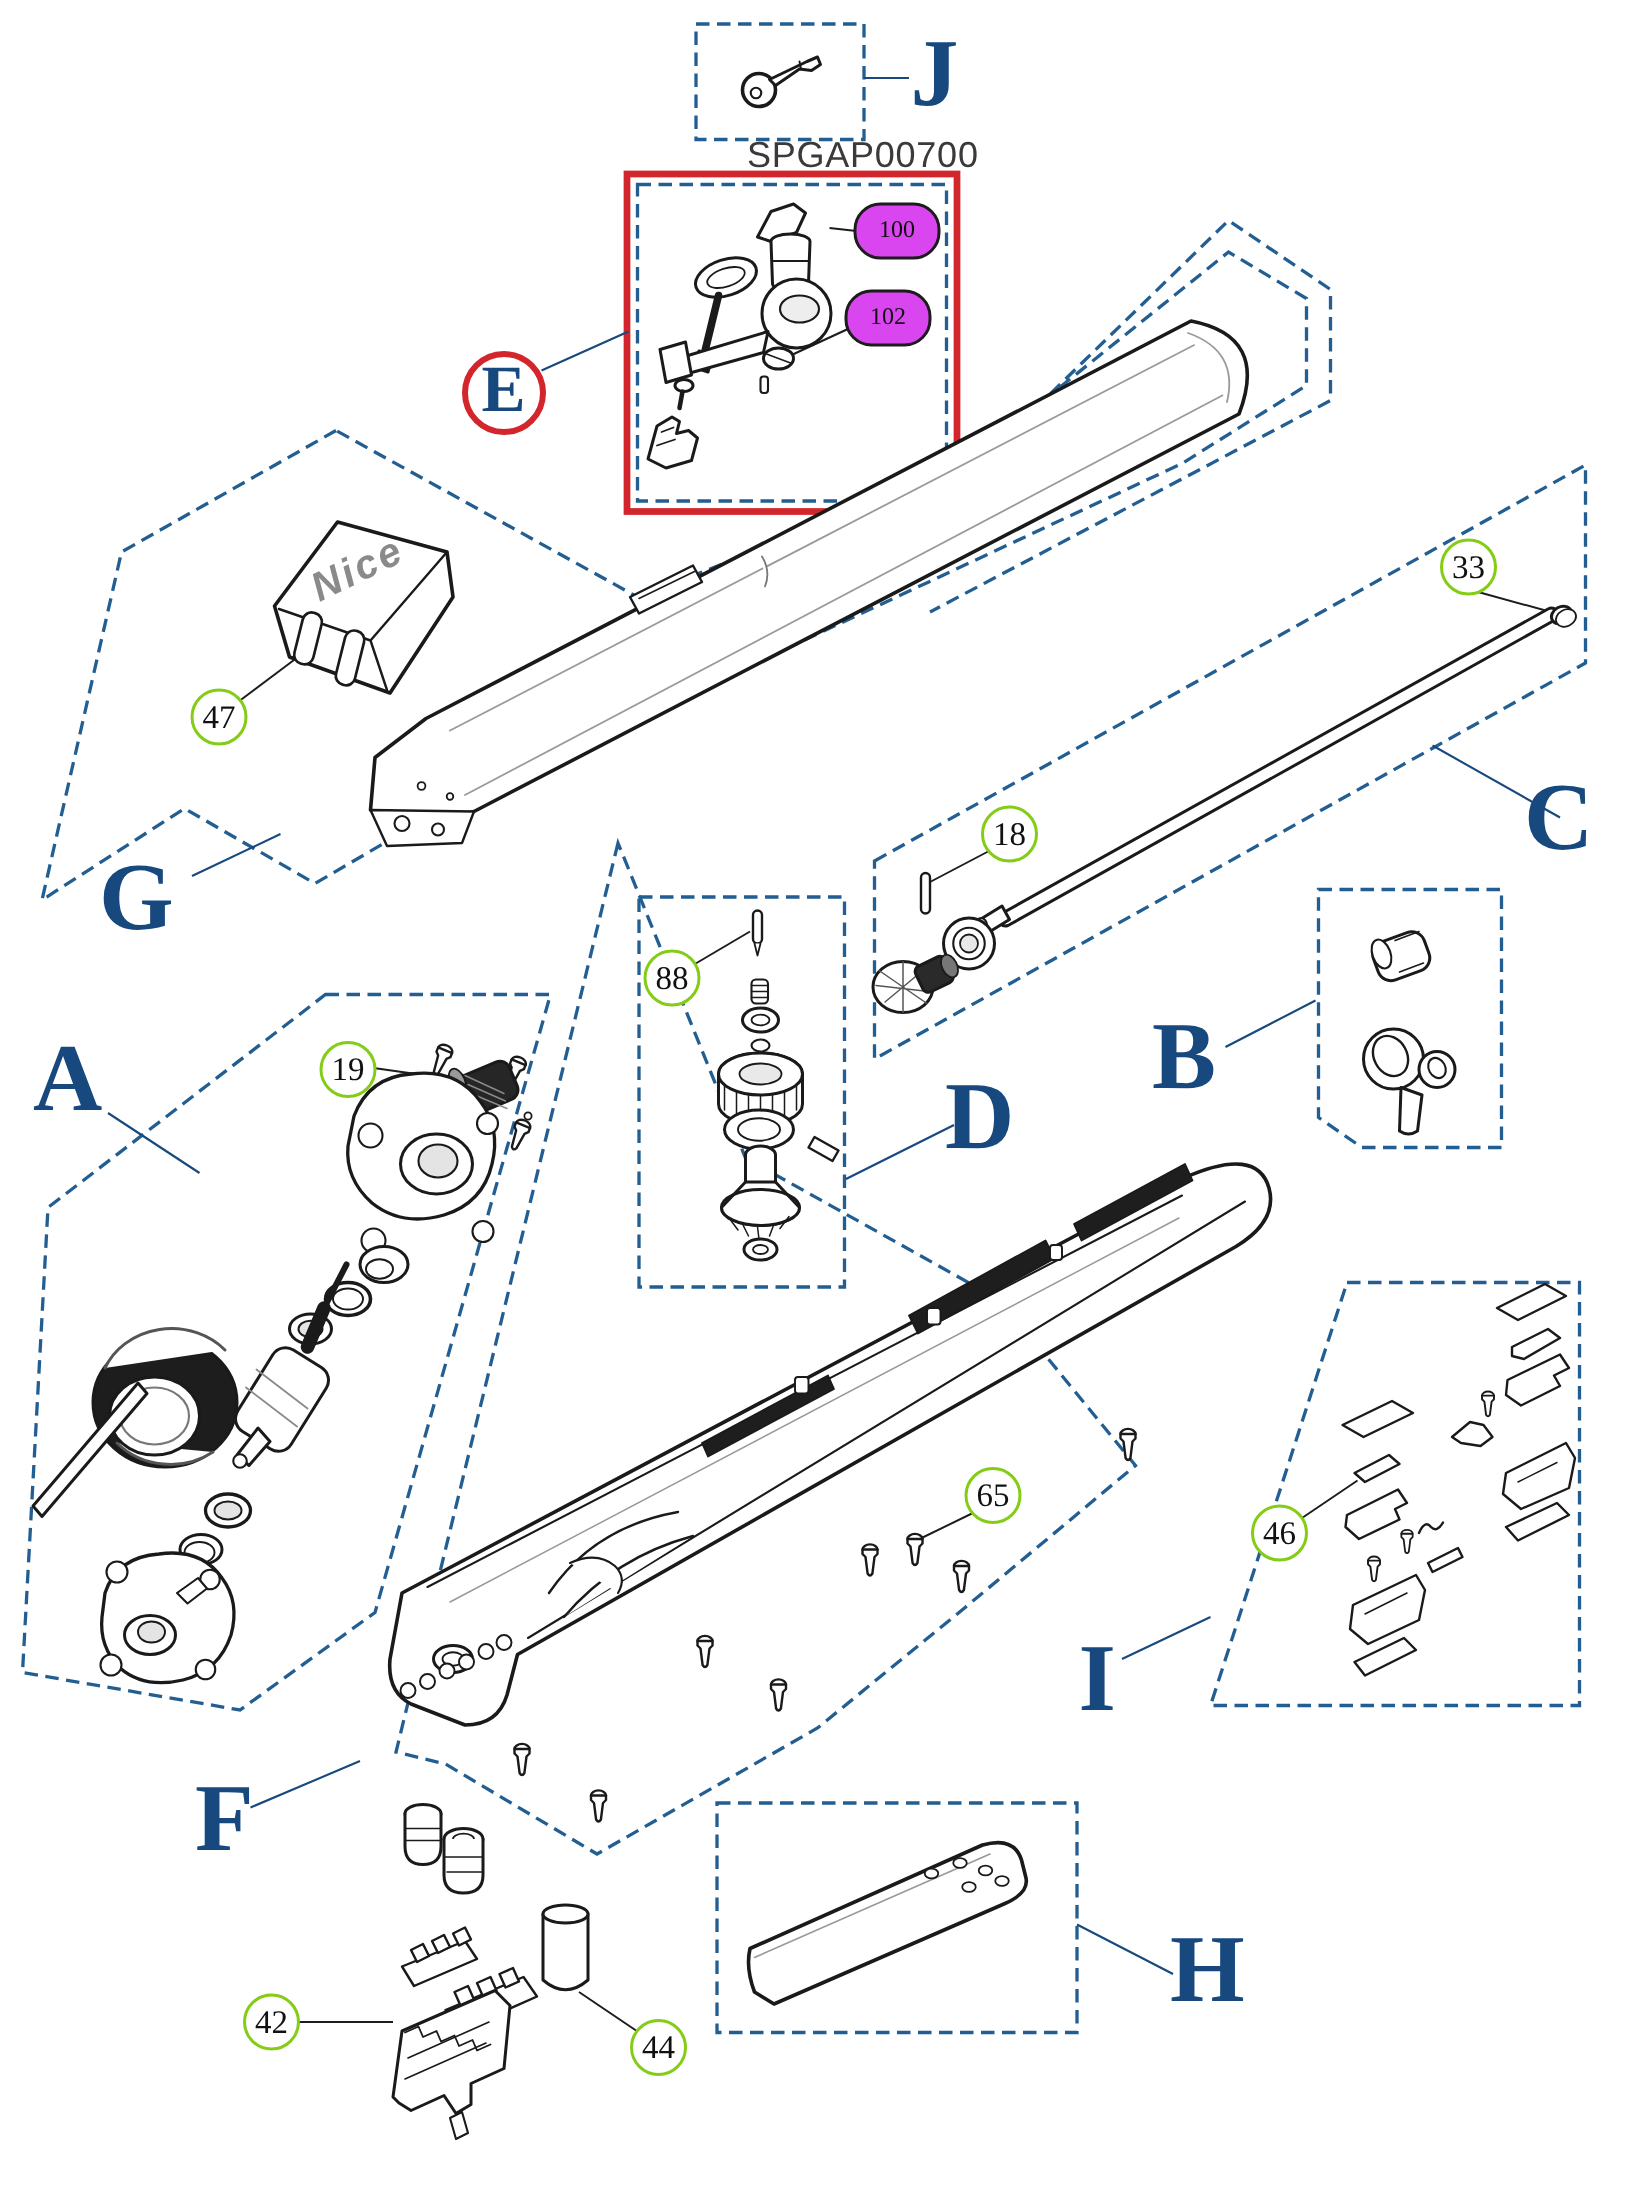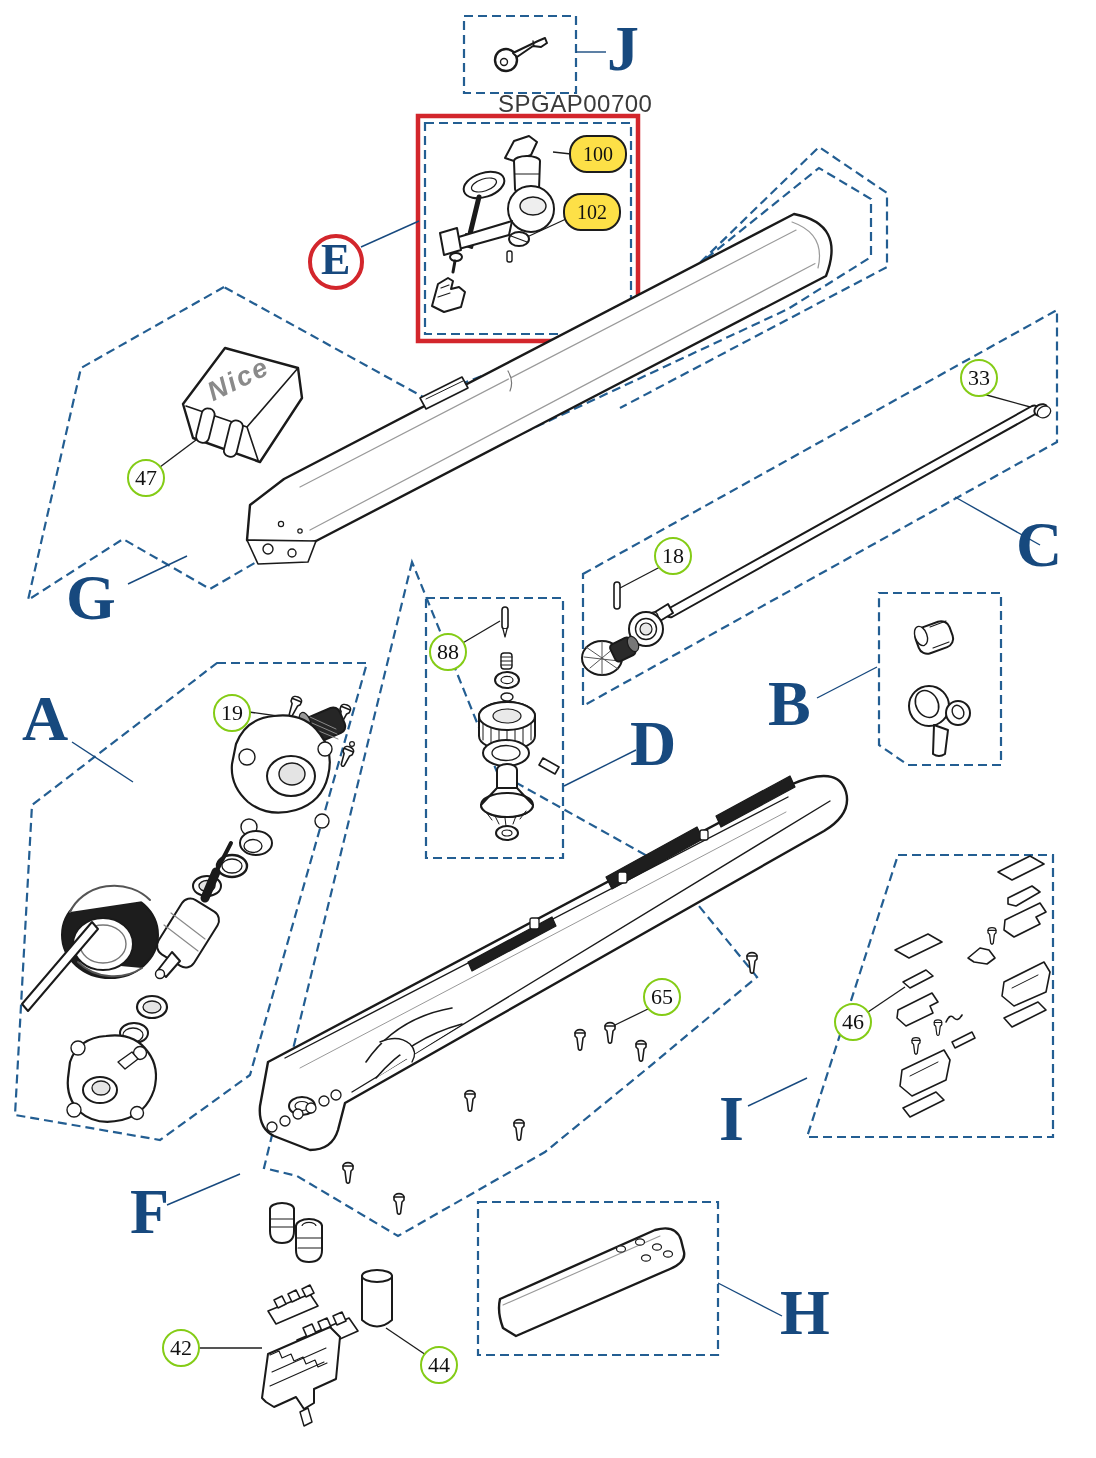--- a/index.html
+++ b/index.html
@@ -6,22 +6,22 @@
   .stage{position:relative;width:1096px;height:1458px;background:#ffffff;overflow:hidden;
          font-family:"Liberation Serif",serif;}
   .stage svg{position:absolute;left:0;top:0;}
   .sec{position:absolute;color:#17497E;font-family:"Liberation Serif",serif;
        font-size:64px;font-weight:600;line-height:1;letter-spacing:0;}
   .sec-e{font-size:44px;font-weight:600;}
   .co{position:absolute;width:34px;height:34px;border:2px solid #84cc16;border-radius:50%;
       background:#fff;display:flex;align-items:center;justify-content:center;
       font-size:22px;color:#111;box-sizing:content-box;}
   .bub{position:absolute;width:54px;height:34px;border:2px solid #1c1c1c;border-radius:18px;
-      background:#fde047;display:flex;align-items:center;justify-content:center;
-      font-size:20px;color:#111;box-sizing:content-box;}
+      background:#d946ef;display:flex;align-items:center;justify-content:center;
+      font-size:16px;color:#111;box-sizing:content-box;}
   .code{position:absolute;left:452px;top:90px;width:152px;text-align:center;
       font-family:"Liberation Sans",sans-serif;font-size:24px;color:#3a3a3a;letter-spacing:.5px;margin-left:46px;}
   .logo{position:absolute;left:206px;top:364px;font-family:"Liberation Sans",sans-serif;
       font-size:27px;font-weight:bold;font-style:italic;color:#8a8a8a;
       transform:rotate(-26deg);letter-spacing:2px;}
 </style>
 </head>
 <body>
 
 <div class="stage">

